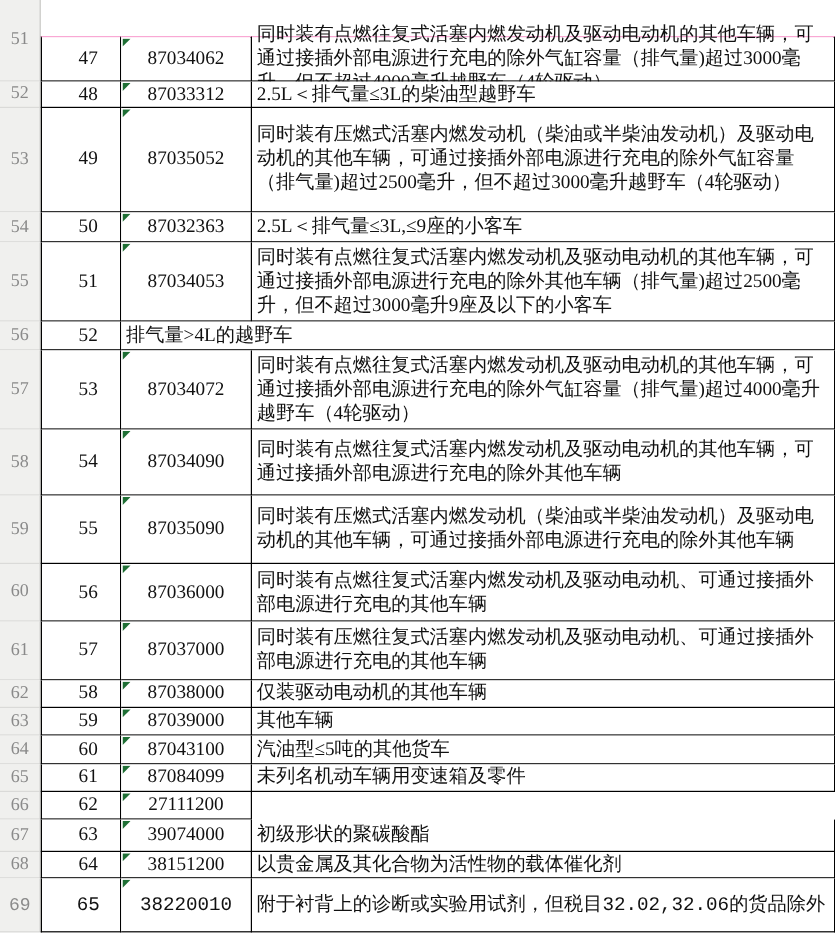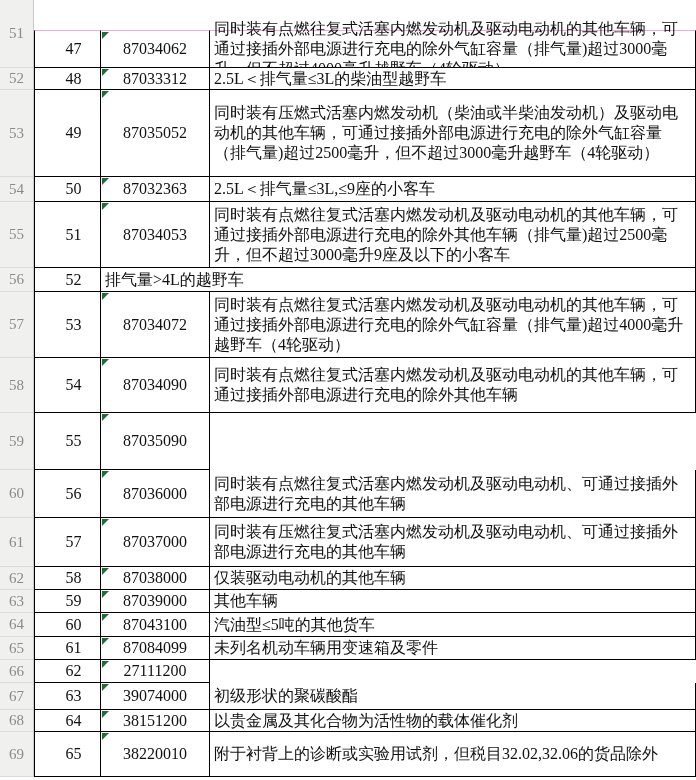--- a/index.html
+++ b/index.html
@@ -149,20 +149,23 @@
       <span class="desctext">同时装有点燃往复式活塞内燃发动机及驱动电动机的其他车辆，可通过接插外部电源进行充电的除外其他车辆</span>
     </div>
   </div>
       <div class="row" style="height: 57px;">
     <div class="rowhdr">59</div>
     <div class="cell seq">55</div>
     <div class="cell code">
       <span class="tri" style="background: rgb(31, 111, 53);"></span>
       <span class="codetext">87035090</span>
     </div>
+    <div class="cell desc">
+      <span class="desctext">同时装有压燃式活塞内燃发动机（柴油或半柴油发动机）及驱动电动机的其他车辆，可通过接插外部电源进行充电的除外其他车辆</span>
+    </div>
   </div>
       <div class="row" style="height: 48px;">
     <div class="rowhdr">60</div>
     <div class="cell seq">56</div>
     <div class="cell code">
       <span class="tri" style="background: rgb(31, 111, 53);"></span>
       <span class="codetext">87036000</span>
     </div>
     <div class="cell desc">
       <span class="desctext">同时装有点燃往复式活塞内燃发动机及驱动电动机、可通过接插外部电源进行充电的其他车辆</span>
@@ -246,21 +249,21 @@
     <div class="rowhdr">68</div>
     <div class="cell seq">64</div>
     <div class="cell code">
       <span class="tri" style="background: rgb(31, 111, 53);"></span>
       <span class="codetext">38151200</span>
     </div>
     <div class="cell desc">
       <span class="desctext">以贵金属及其化合物为活性物的载体催化剂</span>
     </div>
   </div>
-      <div class="row" style="height: 45px;">
+      <div class="row" style="height: 45px; font-family: Liberation Mono, monospace;">
     <div class="rowhdr">69</div>
     <div class="cell seq">65</div>
     <div class="cell code">
       <span class="tri" style="background: rgb(31, 111, 53);"></span>
       <span class="codetext">38220010</span>
     </div>
     <div class="cell desc">
       <span class="desctext">附于衬背上的诊断或实验用试剂，但税目32.02,32.06的货品除外</span>
     </div>
   </div>

